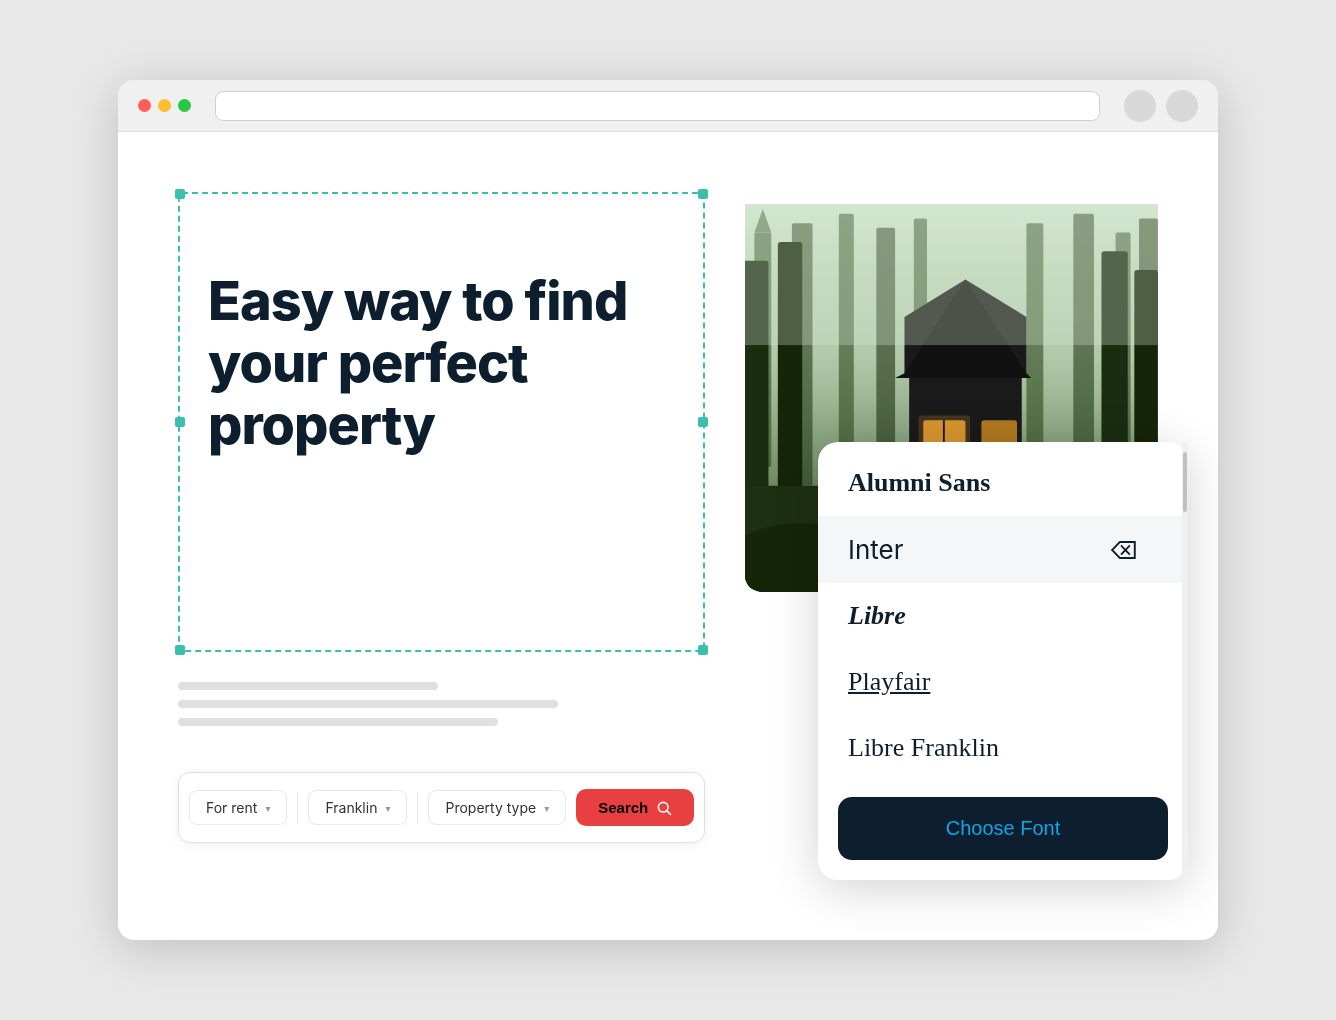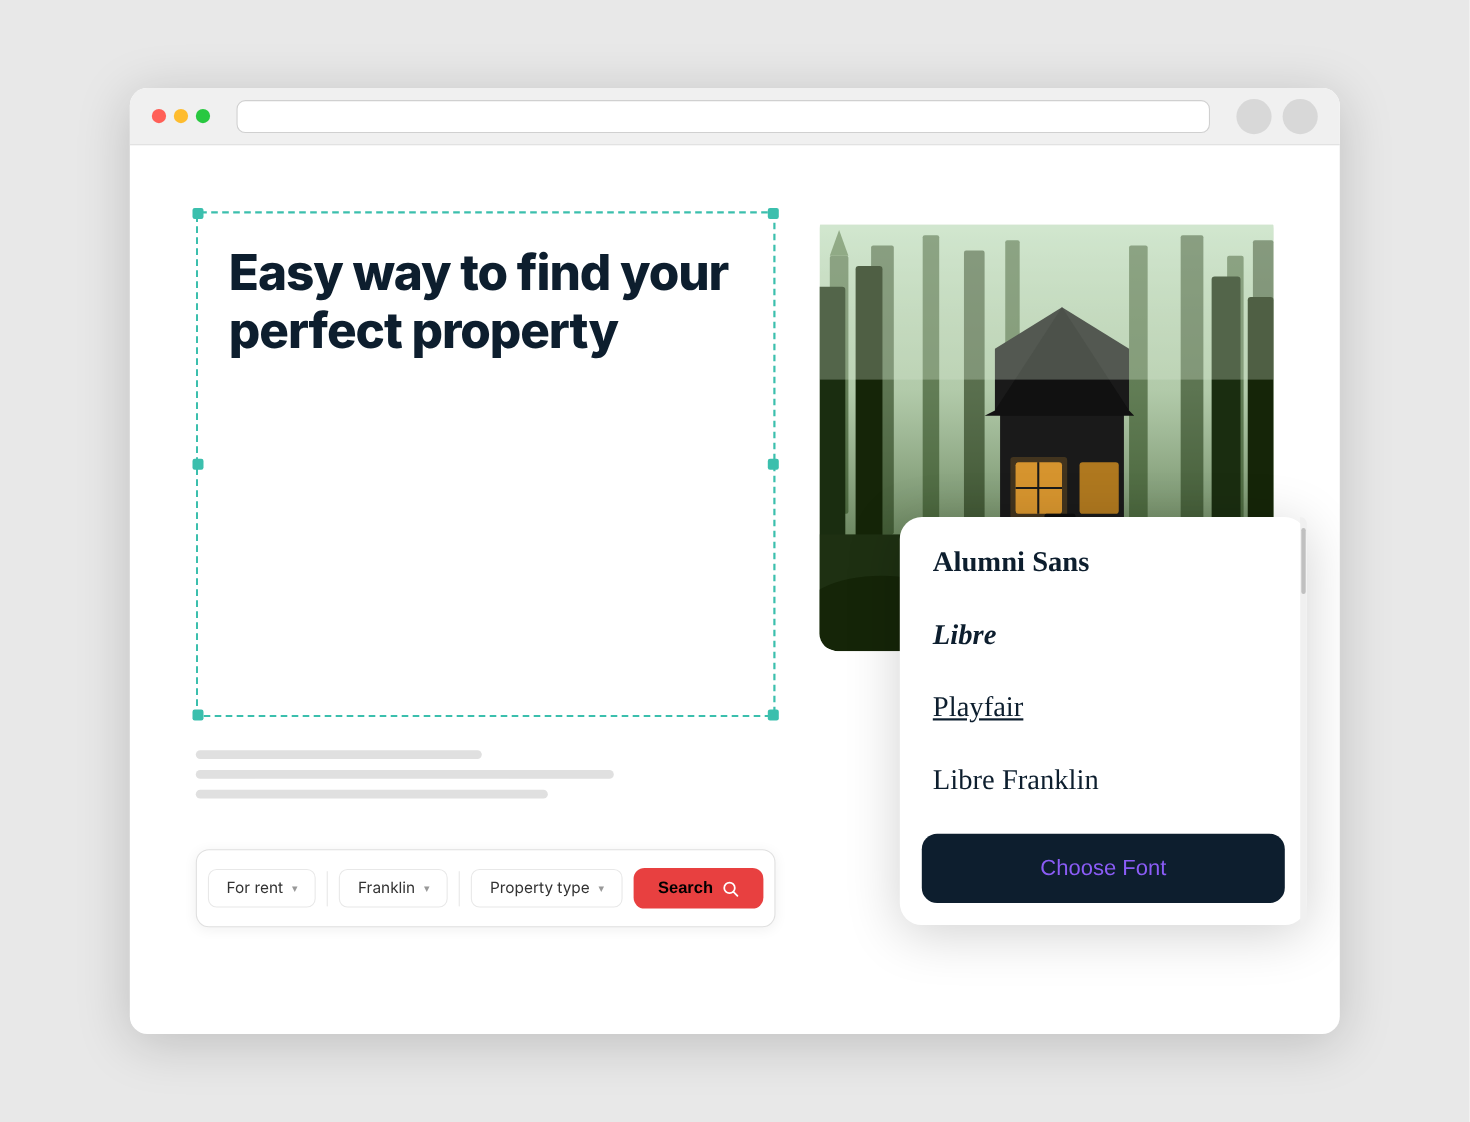--- a/index.html
+++ b/index.html
@@ -101,25 +101,26 @@
     }
 
     .corner-tl { top: -5px; left: -5px; }
     .corner-tr { top: -5px; right: -5px; }
     .corner-bl { bottom: -5px; left: -5px; }
     .corner-br { bottom: -5px; right: -5px; }
     .corner-ml { top: 50%; left: -5px; transform: translateY(-50%); }
     .corner-mr { top: 50%; right: -5px; transform: translateY(-50%); }
 
     .hero-heading {
-      font-size: 45px;
+      font-size: 54px;
       font-weight: 800;
       color: #0d1e2e;
       line-height: 1.15;
       letter-spacing: -1px;
+      margin-top: 48px;
     }
 
     
     .hero-image-container {
       flex: 1;
       height: 400px;
       border-radius: 16px;
       overflow: hidden;
       position: relative;
     }
@@ -207,21 +208,20 @@
     .font-picker {
       position: absolute;
       right: 30px;
       top: 310px;
       width: 370px;
       background: #fff;
       border-radius: 20px;
       box-shadow: 0 8px 48px rgba(0,0,0,0.18);
       padding: 8px 0 20px 0;
       z-index: 100;
-      margin-top: 28px;
     }
 
     .font-item {
       padding: 18px 30px;
       font-size: 26px;
       color: #0d1e2e;
       cursor: pointer;
       transition: background 0.1s;
     }
 
@@ -241,21 +241,21 @@
       top: 50%;
       transform: translateY(-50%);
       font-size: 24px;
       pointer-events: none;
     }
 
     .choose-font-btn {
       margin: 16px 20px 0 20px;
       width: calc(100% - 40px);
       background: #0d1e2e;
-      color: #8b5cf6;
+      color: #0ea5e9;
       border: none;
       border-radius: 14px;
       padding: 20px;
       font-size: 20px;
       font-weight: 500;
       cursor: pointer;
       text-align: center;
     }
 
     .scrollbar-area {
@@ -407,20 +407,24 @@
           <rect x="0" y="0" width="440" height="150" fill="#d8e8d0" opacity="0.3"></rect>
         </svg>
       </div>
     </div>
 
     <div class="font-picker">
       
       <div class="font-item alumni-sans">
         <span>Alumni Sans</span>
       </div>
+      <div class="font-item inter active" style="position:relative;">
+        <span>Inter</span>
+        <span class="cursor-hand">⌫</span>
+      </div>
       <div class="font-item kalam">
         <span>Libre</span>
       </div>
       <div class="font-item playfair">
         <span>Playfair</span>
       </div>
       <div class="font-item libre-franklin">
         <span>Libre Franklin</span>
       </div>
 

